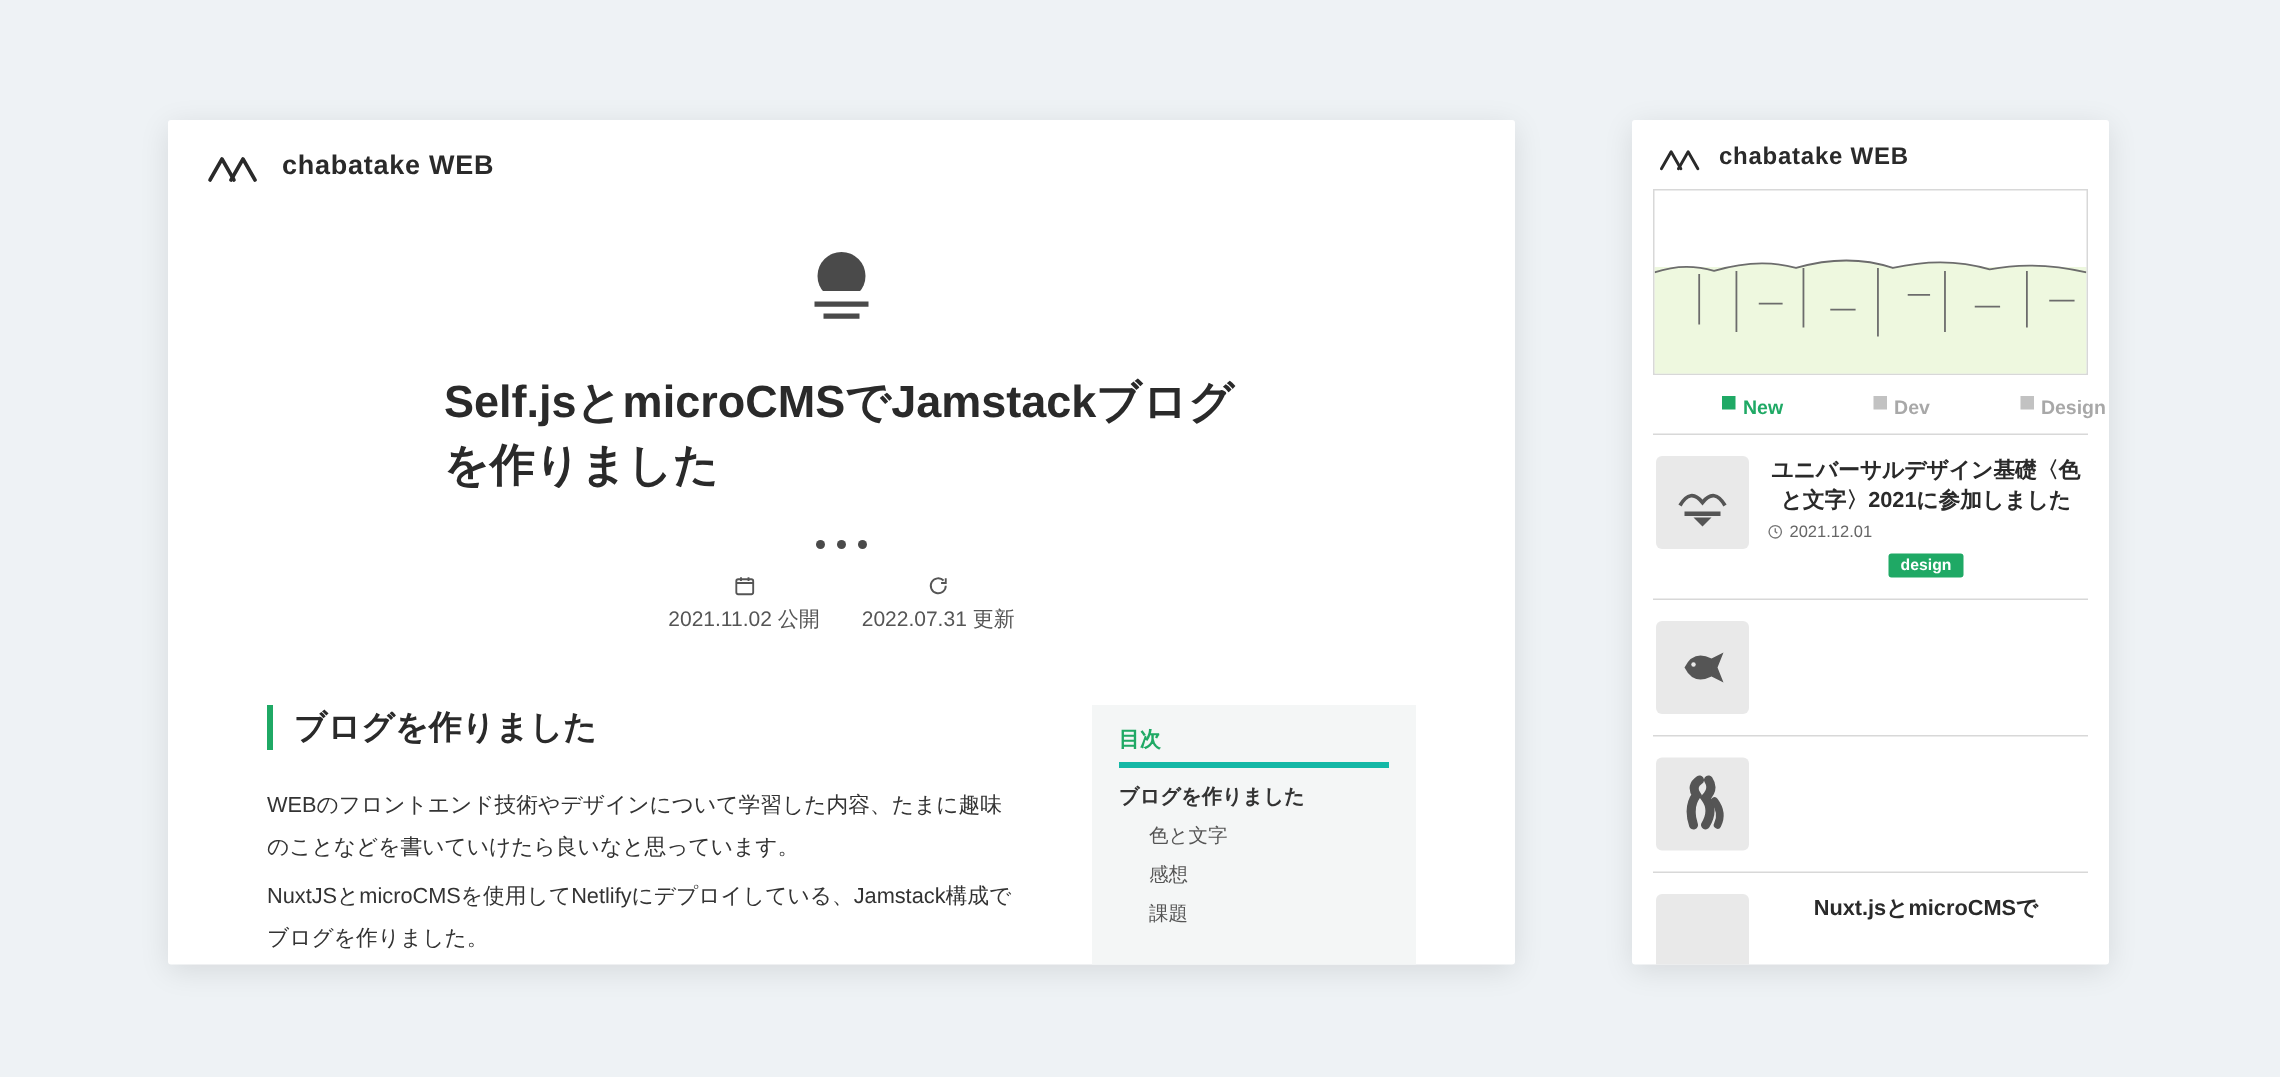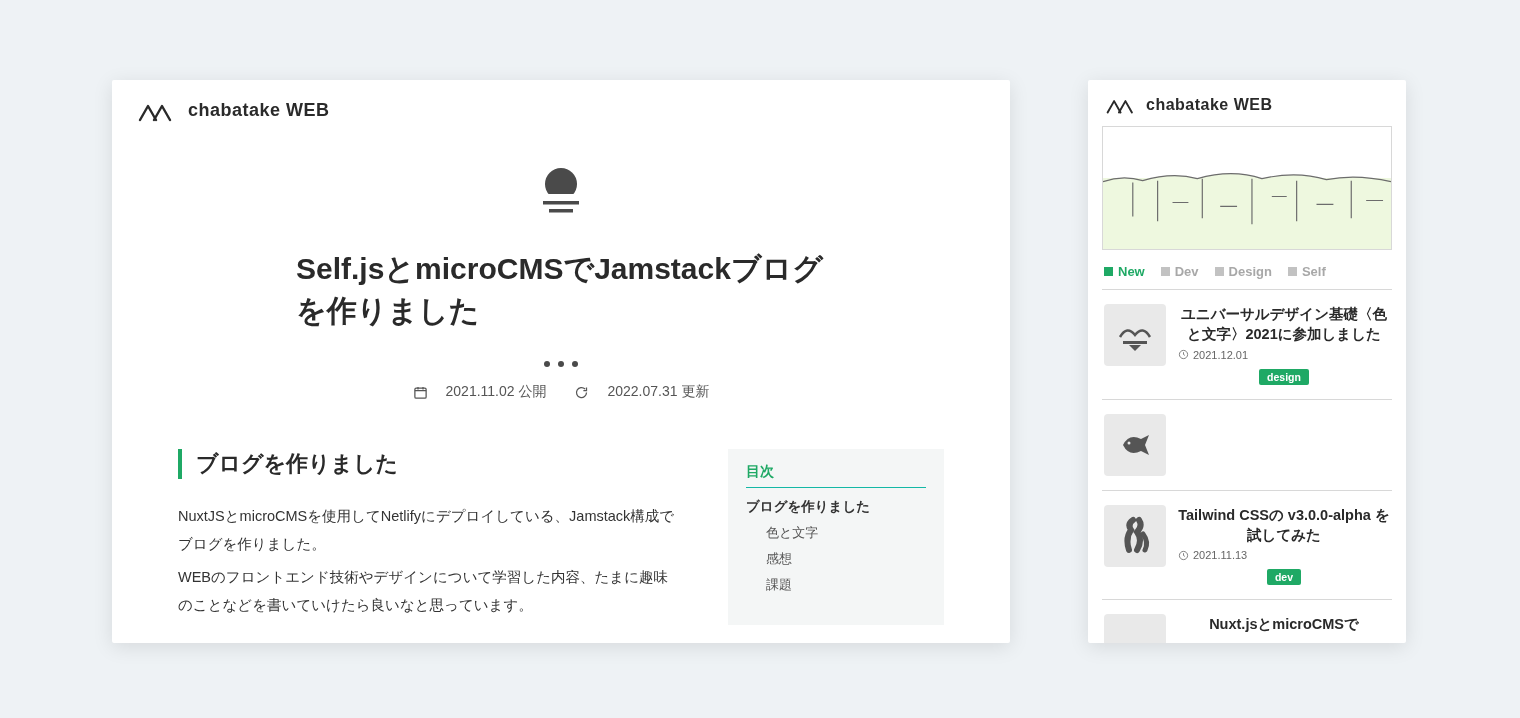--- a/index.html
+++ b/index.html
@@ -58,40 +58,40 @@
   .article-title {
     font-size: 30px; font-weight: 700; line-height: 1.4; color: #2a2a2a;
     text-align: left; max-width: 530px; margin: 0 auto;
   }
   .dots { margin: 26px 0 14px 0; color: #4a4a4a; letter-spacing: 8px; font-size: 10px; }
   .dots span { display:inline-block; width:6px; height:6px; background:#4a4a4a; border-radius:50%; margin:0 4px; }
   .meta-row {
     display:flex; justify-content:center; gap:28px;
     font-size: 14px; color:#555;
   }
-  .meta-row .meta { display:flex; align-items:center; gap:18px; }
+  .meta-row .meta { display:flex; align-items:center; gap:6px;flex-direction:column; }
   .meta svg { width:15px; height:15px; }
 
   .article-body {
     display:flex; gap:52px; padding: 48px 66px 0 66px;
   }
   .content { flex: 1; }
   .section-h2 {
     font-size: 22px; font-weight: 700; color:#2a2a2a;
     border-left: 4px solid #1fa965; padding-left: 14px; margin-bottom: 24px;
   }
   .content p {
     font-size: 14.5px; line-height: 1.9; color: #333; margin-bottom: 6px;
   }
 
   .toc {
     width: 216px; background:#f4f6f6; padding:14px 18px 22px 18px; flex-shrink:0;
   }
   .toc-title {
-    font-size: 14px; font-weight:700; color:#1fa965; border-bottom:1px solid #14b8a6;
+    font-size: 14px; font-weight:700; color:#1fa965; border-bottom:4px solid #14b8a6;
     padding-bottom:6px; margin-bottom:10px;
   }
   .toc-l1 { font-size:13.5px; font-weight:600; color:#333; margin-bottom:8px; }
   .toc-l2 { font-size:13px; color:#555; padding-left:20px; margin-bottom:8px; }
 
   
   .m-logo-row { padding: 16px 18px 8px 18px; gap:6px; }
   .m-logo-row .logo-text { font-size:16px; }
   .m-logo-row svg { width:34px; height:20px; }
 
@@ -100,21 +100,21 @@
     background: linear-gradient(#ffffff 0%, #ffffff 42%, #eef8df 42%, #eef8df 100%);
     border:1px solid #d8d8d8;
     position:relative; overflow:hidden;
   }
   .hero svg { position:absolute; inset:0; }
 
   .filter-row {
     display:flex; gap:16px; padding: 0 16px 10px 16px;
     font-size:13px; font-weight:600;
   }
-  .filter-item { display:flex; align-items:center; gap:5px; color:#a8a8a8; }
+  .filter-item { display:flex; gap:5px; color:#a8a8a8;margin-left:44px; }
   .filter-item.active { color:#1fa965; }
   .filter-item .sq { width:9px; height:9px; background:#c2c2c2; }
   .filter-item.active .sq { background:#1fa965; }
 
   .m-divider { height:1px; background:#d8d8d8; margin:0 14px; }
 
   .post {
     display:flex; gap:12px; padding:14px 16px;text-align:center;
   }
   .thumb {
@@ -165,22 +165,22 @@
             <path d="M20 12a8 8 0 1 1-2.3-5.6M20 4v5h-5"></path>
           </svg>
         <span>2022.07.31 更新</span>
       </div>
     </div>
   </div>
 
   <div class="article-body">
     <div class="content">
       <h2 class="section-h2">ブログを作りました</h2>
+      <p>WEBのフロントエンド技術やデザインについて学習した内容、たまに趣味のことなどを書いていけたら良いなと思っています。</p>
       <p>NuxtJSとmicroCMSを使用してNetlifyにデプロイしている、Jamstack構成でブログを作りました。</p>
-      <p>WEBのフロントエンド技術やデザインについて学習した内容、たまに趣味のことなどを書いていけたら良いなと思っています。</p>
     </div>
 
     <aside class="toc">
       <div class="toc-title">目次</div>
       <div class="toc-l1">ブログを作りました</div>
       <div class="toc-l2">色と文字</div>
       <div class="toc-l2">感想</div>
       <div class="toc-l2">課題</div>
     </aside>
   </div>
@@ -272,31 +272,20 @@
 
   <div class="post">
     <div class="thumb">
       <svg width="40" height="40" viewBox="0 0 40 40" fill="#555">
         <path d="M14 34 Q10 22 16 14 Q12 8 18 4"></path>
         <path d="M14 34 Q10 22 16 14 Q12 8 18 4" stroke="#555" stroke-width="6" fill="none" stroke-linecap="round"></path>
         <path d="M22 34 Q28 24 22 16 Q28 10 24 4" stroke="#555" stroke-width="6" fill="none" stroke-linecap="round"></path>
         <path d="M30 34 Q34 26 28 18" stroke="#555" stroke-width="5" fill="none" stroke-linecap="round"></path>
       </svg>
     </div>
-    <div class="post-body">
-      <div class="post-title">Tailwind CSSの v3.0.0-alpha を試してみた</div>
-      <div class="post-date">
-        <svg viewBox="0 0 24 24" fill="none" stroke="#777" stroke-width="2">
-            <circle cx="12" cy="12" r="9"></circle>
-            <path d="M12 7v5l3 2"></path>
-          </svg>
-        <span>2021.11.13</span>
-      </div>
-      <span class="tag">dev</span>
-    </div>
   </div>
   <div class="m-divider"></div>
 
   <div class="post">
     <div class="thumb"></div>
     <div class="post-body">
       <div class="post-title">Nuxt.jsとmicroCMSで</div>
     </div>
   </div>
 

